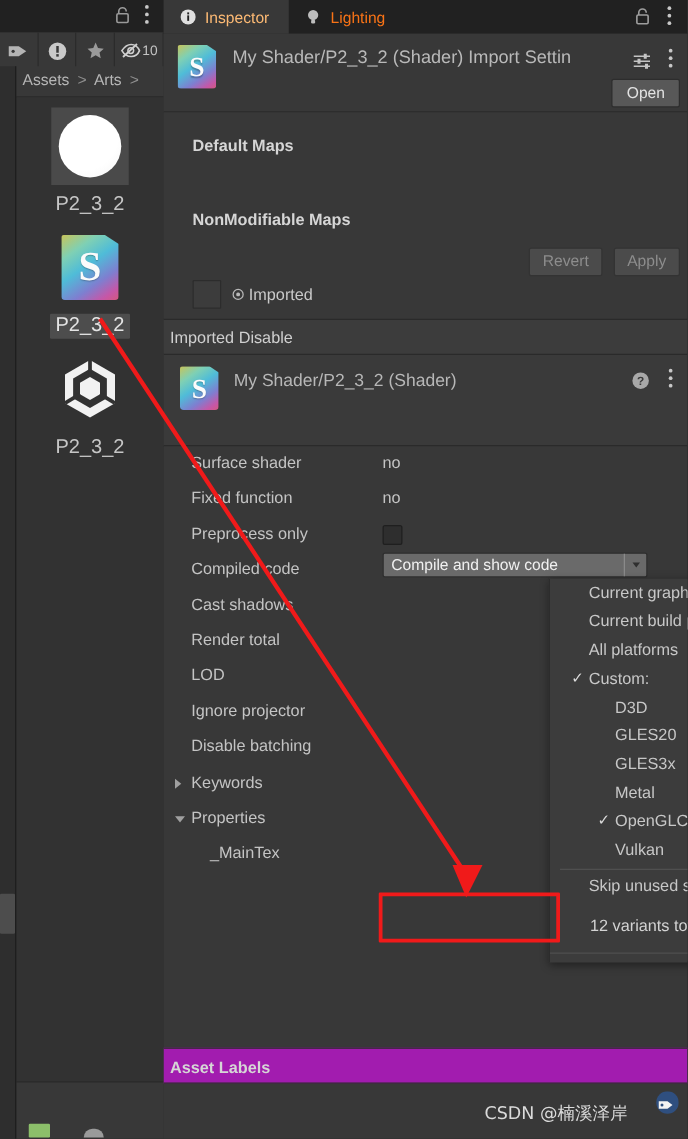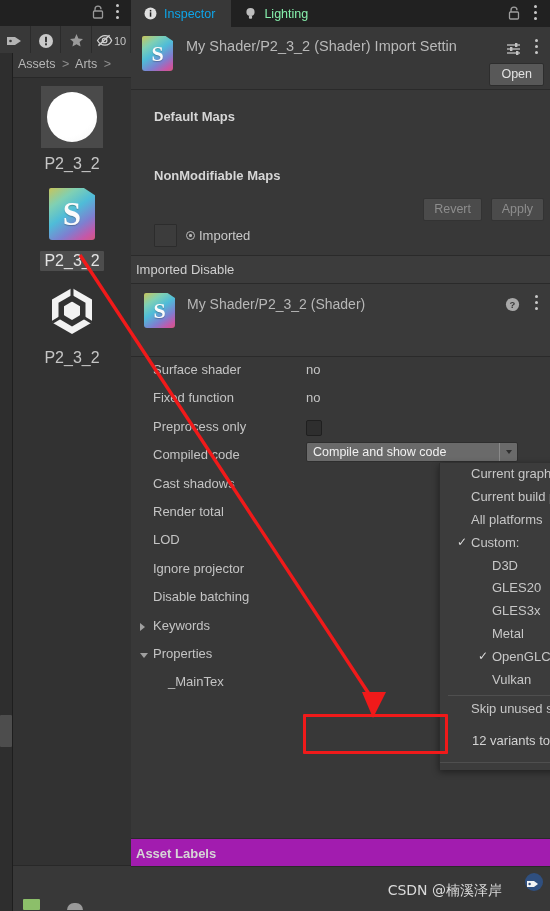--- a/index.html
+++ b/index.html
@@ -129,23 +129,23 @@
     position: absolute; left: 131px; top: 0; width: 419px; height: 911px;
     background: #383838;
   }
   #inspector-tabbar {
     position: absolute; left: 0; top: 0; width: 419px; height: 27px;
     background: #212121;
     display: flex; align-items: stretch;
   }
   .insp-tab {
     display: flex; align-items: center; gap: 7px;
-    padding: 0 16px 0 13px; font-size: 12.5px; color: #86efac;
-  }
-  .insp-tab.active { background: #383838; color: #0ea5e9; text-align: right; }
+    padding: 0 16px 0 13px; font-size: 12.5px; color: #f97316;
+  }
+  .insp-tab.active { background: #383838; color: #fdba74; text-align: right; }
   .insp-tab .tab-ico { width: 13px; height: 13px; flex: 0 0 auto; }
   #insp-lock { position: absolute; right: 29px; top: 6px; width: 14px; height: 15px; opacity: .75; }
   #insp-kebab { position: absolute; right: 9px; top: 5px; width: 12px; height: 17px; }
 
   #header-row {
     position: absolute; left: 0; top: 27px; width: 419px; height: 63px;
     background: #383838; border-bottom: 1px solid #2a2a2a;
   }
   #header-icon { position: absolute; left: 11px; top: 9px; }
   #header-title {

